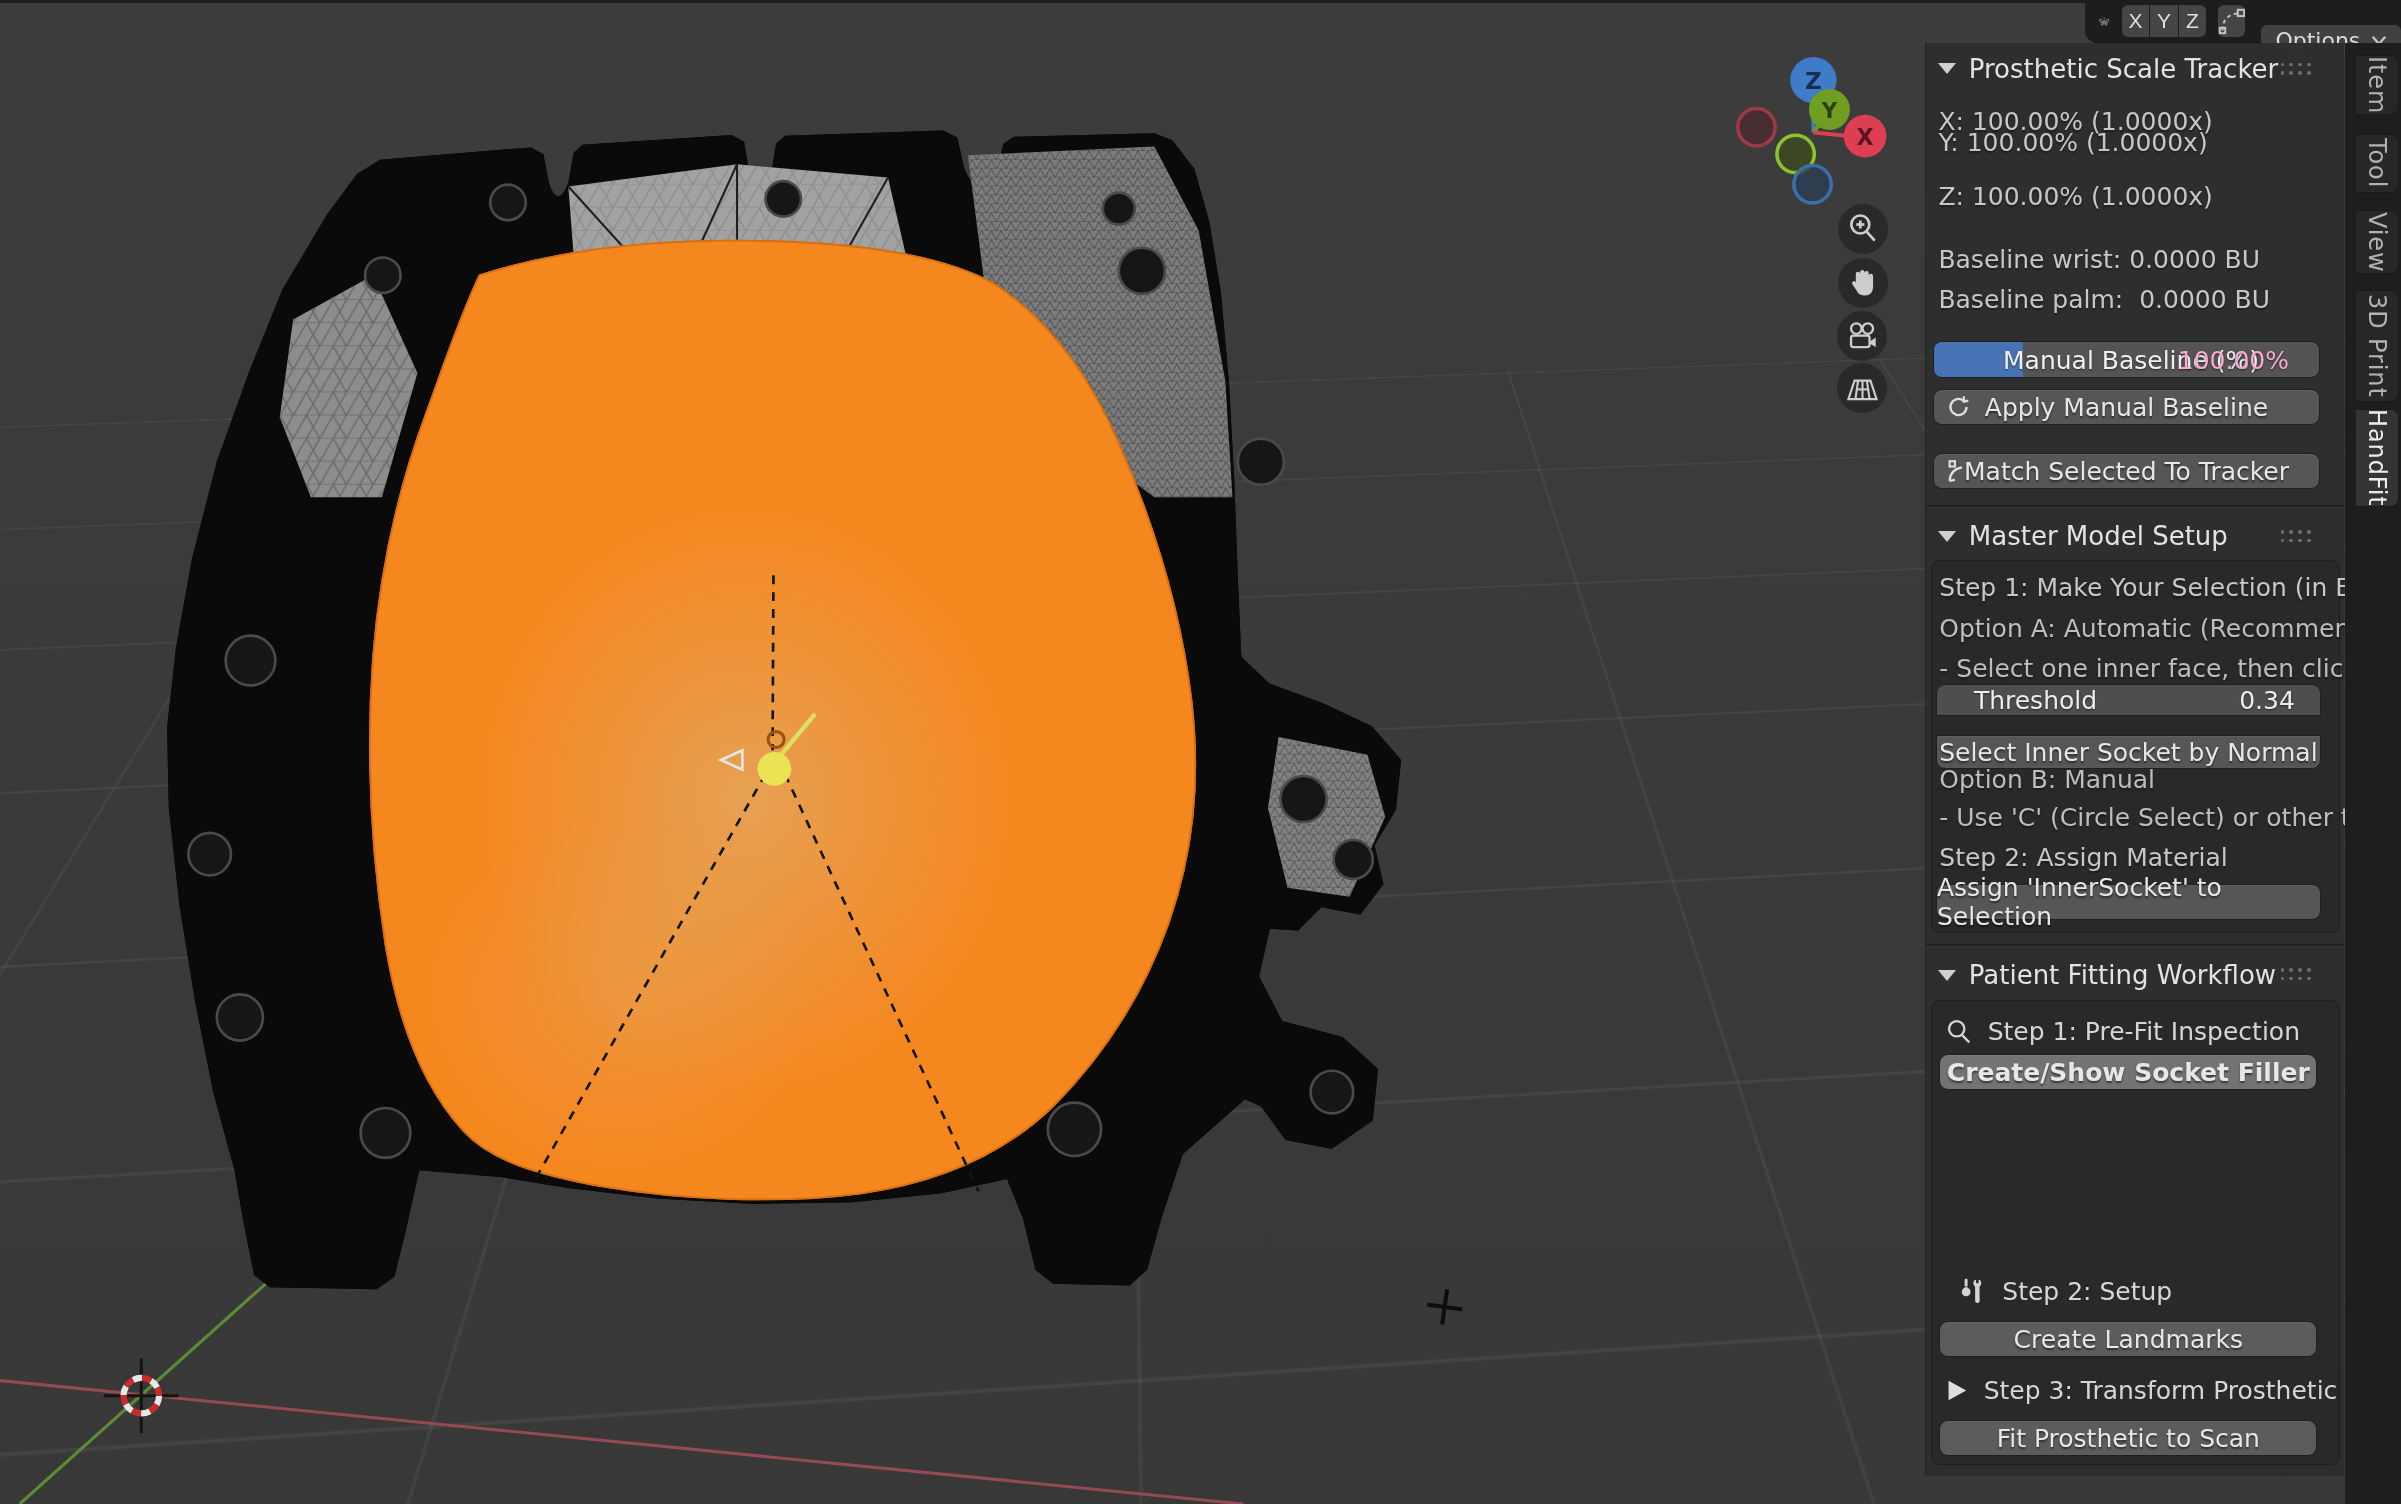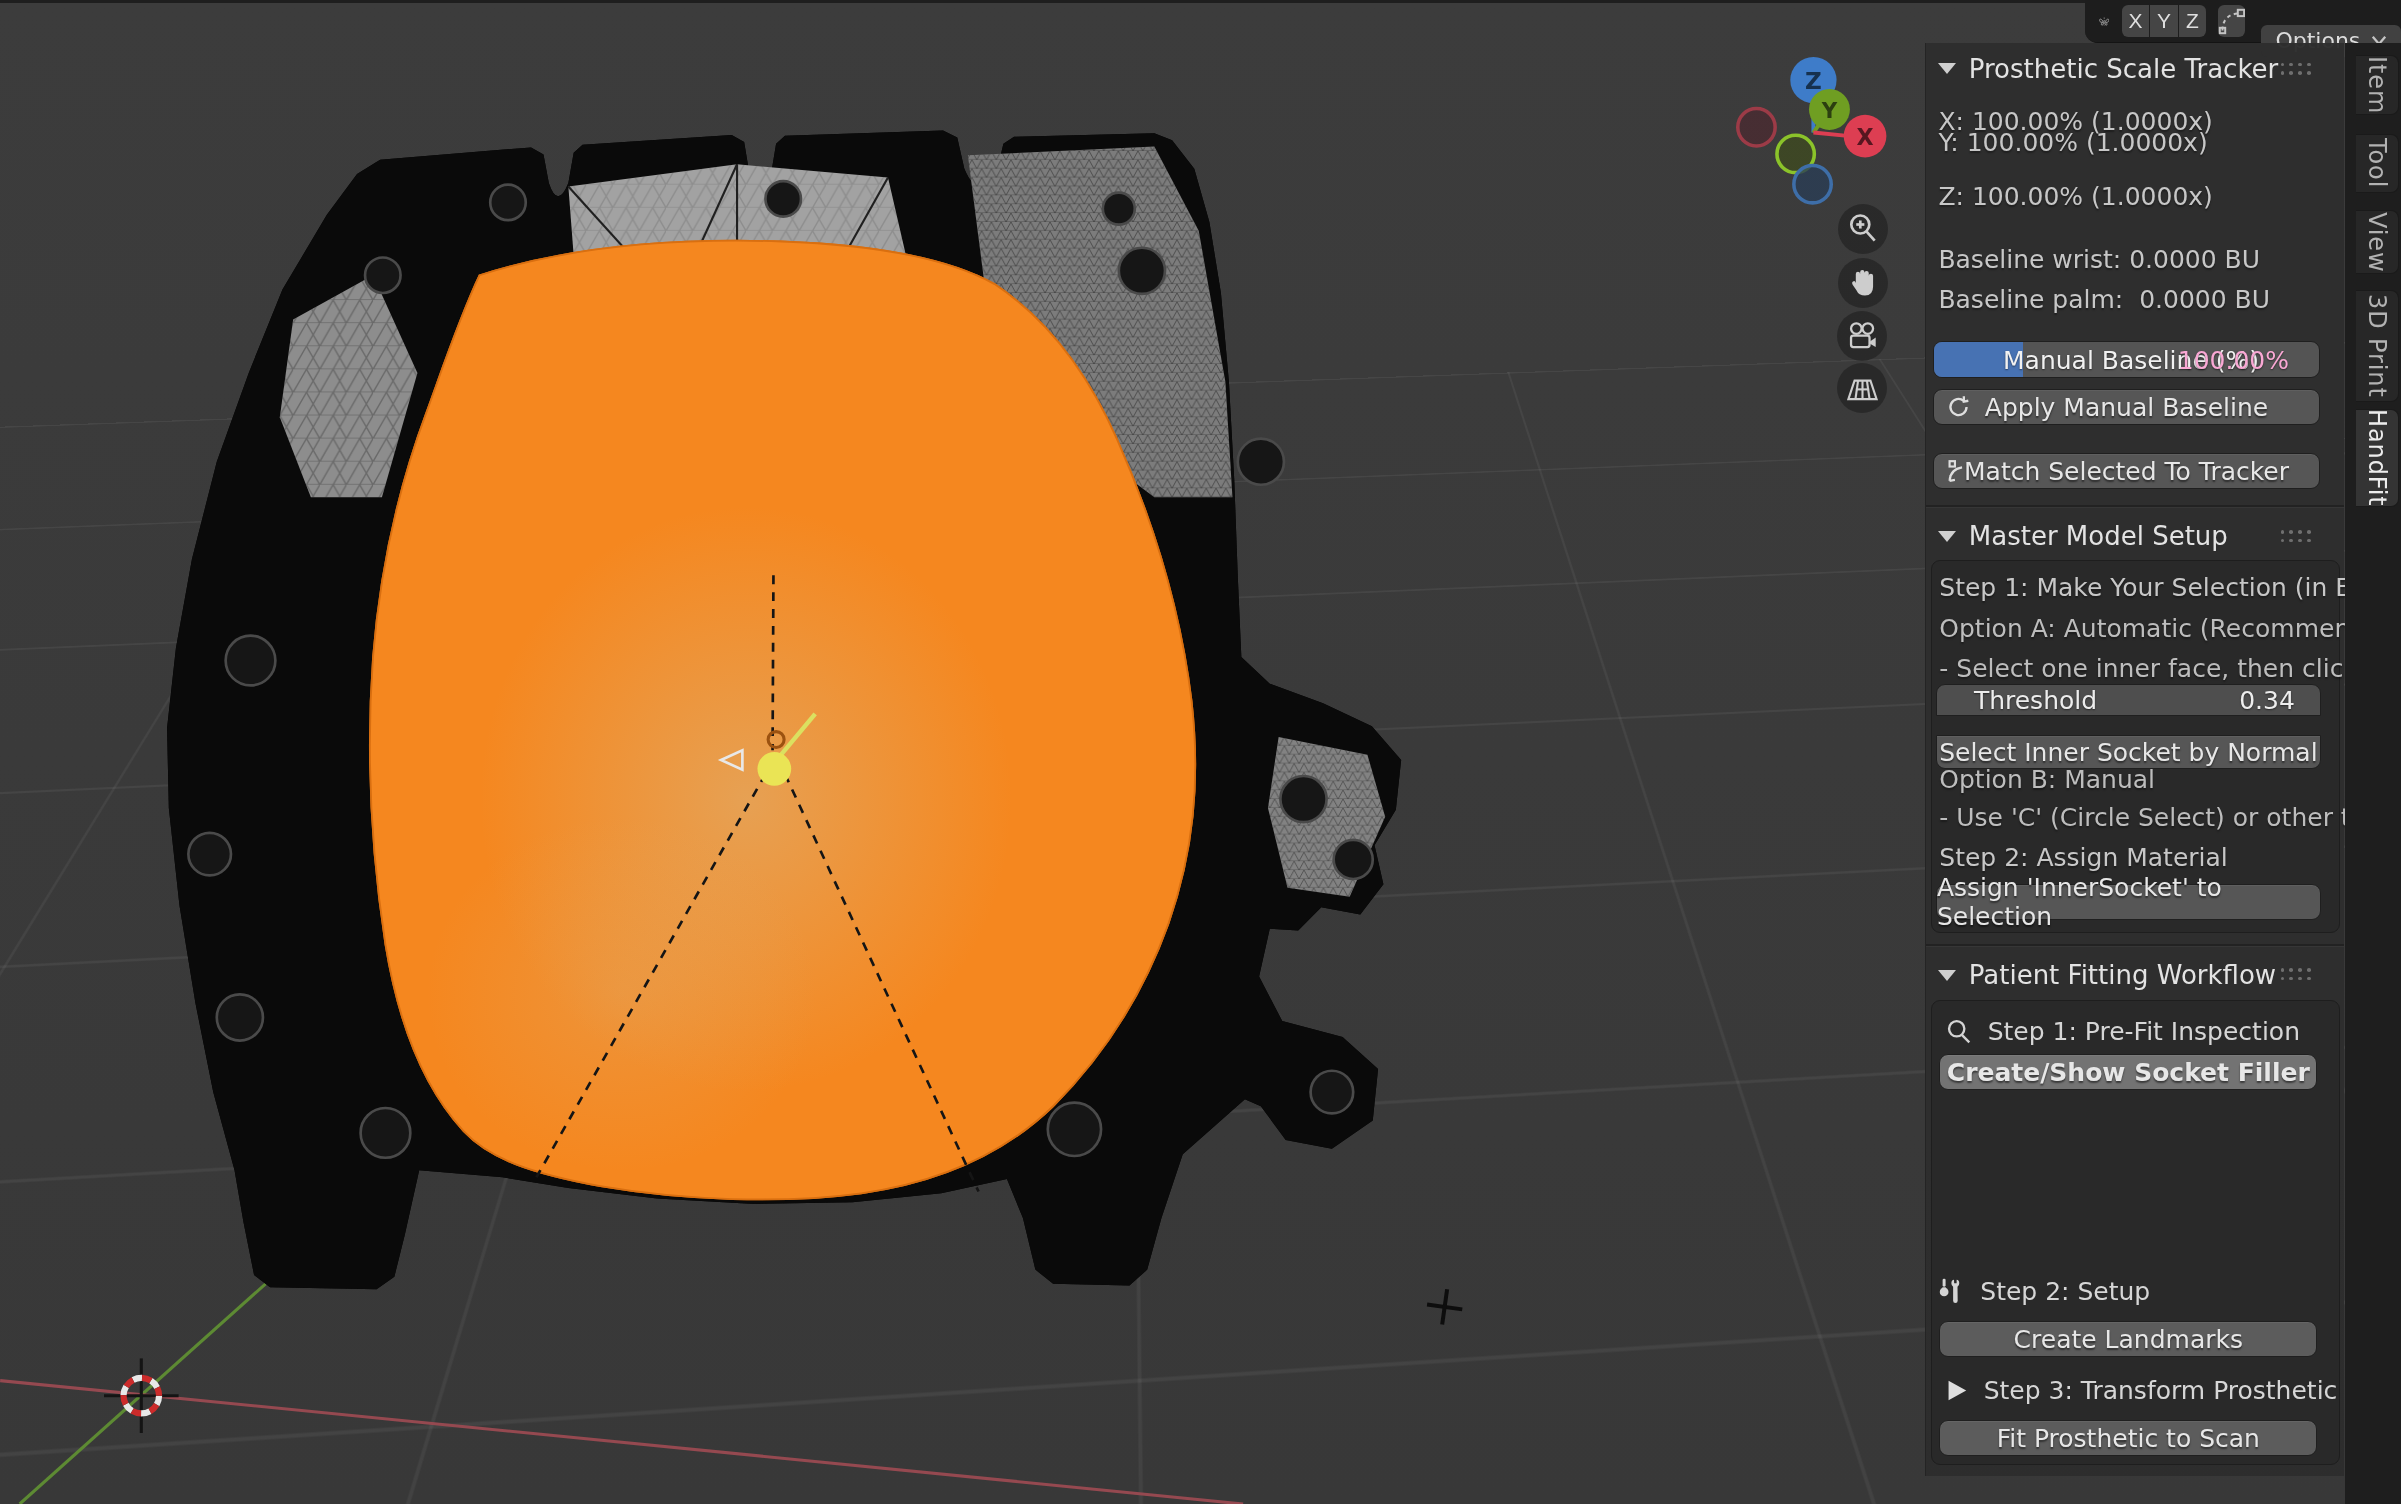--- a/index.html
+++ b/index.html
@@ -398,21 +398,21 @@
           <circle cx="13" cy="12" r="8.5"></circle>
             <line x1="19" y1="19" x2="27" y2="27"></line>
         </svg>
         <span>Step 1: Pre-Fit Inspection</span>
       </div>
       <div class="btn lighter" style="left:7px;top:53px;width:378px;height:36px;">
         <span>Create/Show Socket Filler</span>
       </div>
 
 
-      <div class="steprow" style="left:5px;top:272px;height:36px;">
+      <div class="steprow" style="left:27px;top:272px;height:36px;">
         <svg width="27" height="28" viewBox="0 0 30 32" fill="#d4d4d4">
           <rect x="6" y="2" width="3.4" height="9" rx="1.5"></rect>
             <circle cx="7.7" cy="17" r="5"></circle>
             <rect x="5.6" y="12" width="4.2" height="6"></rect>
           <path d="M19,3 q-3,0 -3,4 q0,3 2,4 L18,27 a2.6,2.6 0 0 0 5.2,0 L23,11 q2,-1 2,-4 q0,-4 -3,-4 L22,7 L19.2,7 Z"></path>
         </svg>
         <span>Step 2: Setup</span>
       </div>
       <div class="btn mid" style="left:7px;top:320px;width:378px;height:36px;">
         <span>Create Landmarks</span>

